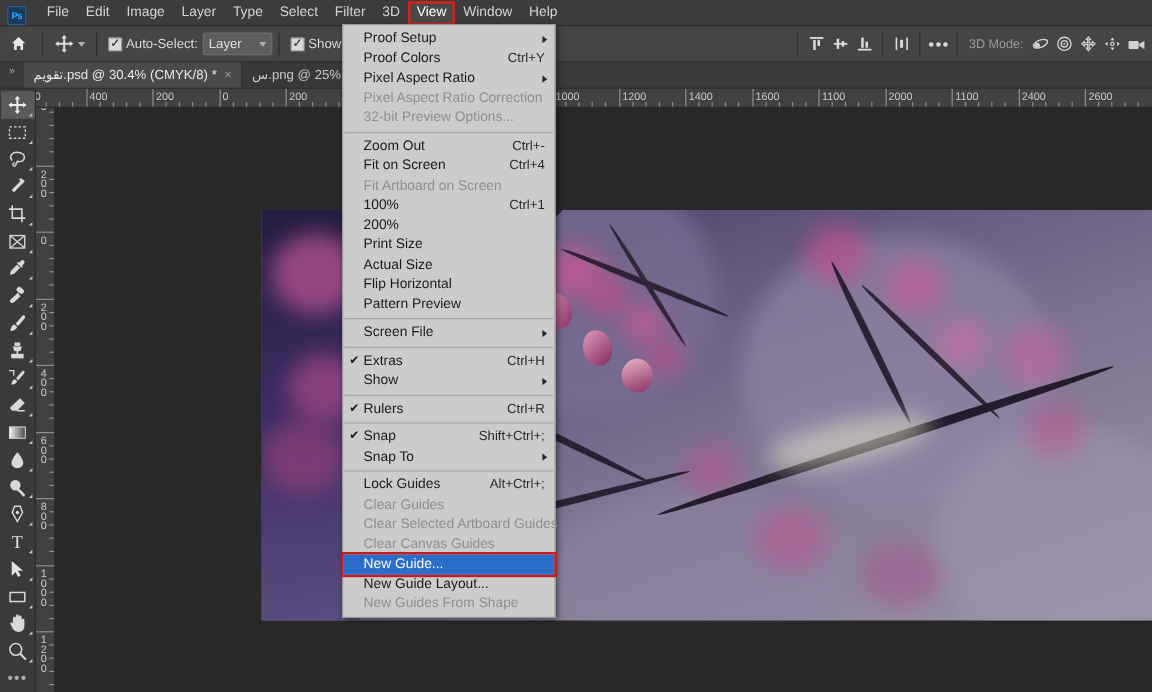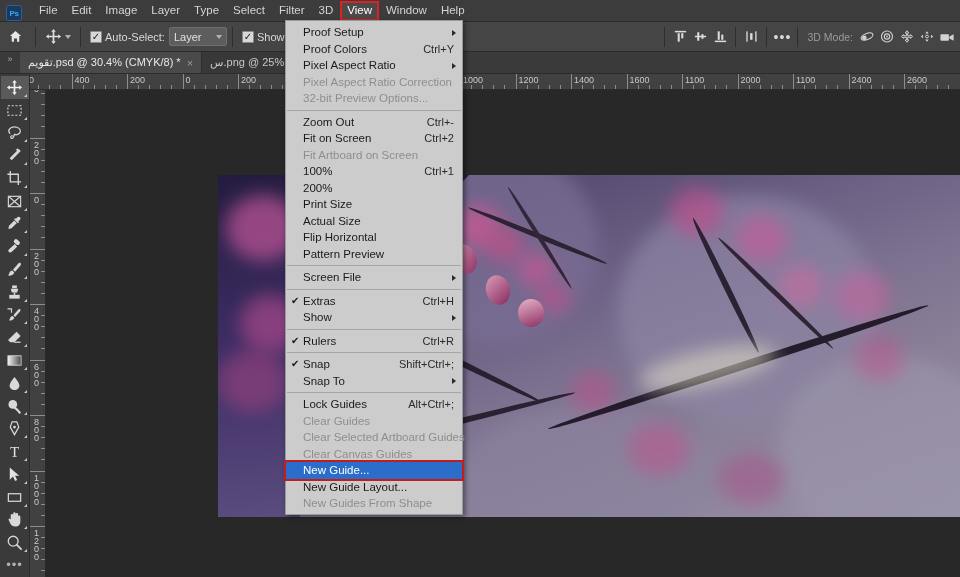--- a/index.html
+++ b/index.html
@@ -765,21 +765,21 @@
         <div class="dd-row disabled">
           <span class="lbl">32-bit Preview Options...</span>
         </div>
         <div class="dd-sep"></div>
         <div class="dd-row">
           <span class="lbl">Zoom Out</span>
           <span class="shortcut">Ctrl+-</span>
         </div>
         <div class="dd-row">
           <span class="lbl">Fit on Screen</span>
-          <span class="shortcut">Ctrl+2</span>
+          <span class="shortcut">Ctrl+4</span>
         </div>
         <div class="dd-row disabled">
           <span class="lbl">Fit Artboard on Screen</span>
         </div>
         <div class="dd-row">
           <span class="lbl">100%</span>
           <span class="shortcut">Ctrl+1</span>
         </div>
         <div class="dd-row">
           <span class="lbl">200%</span>

